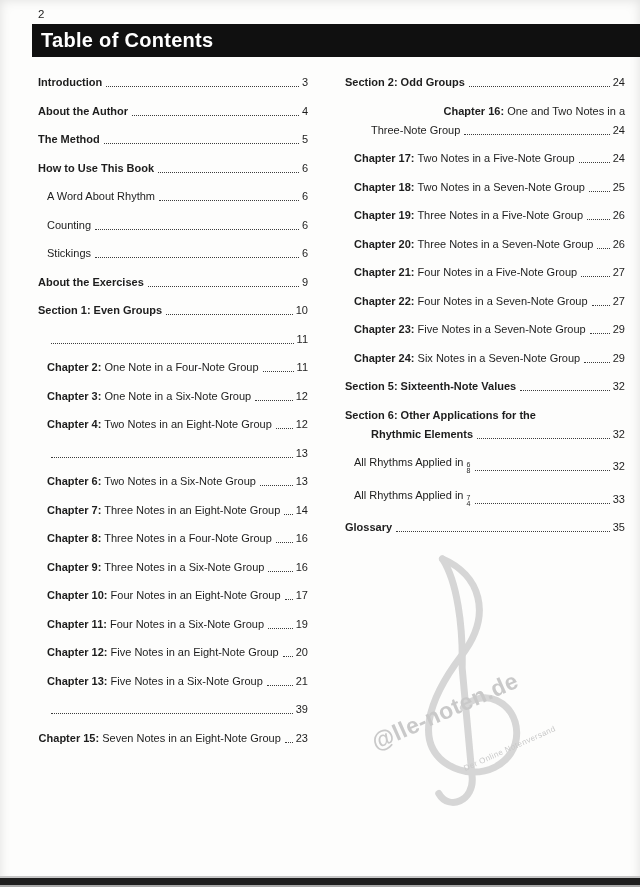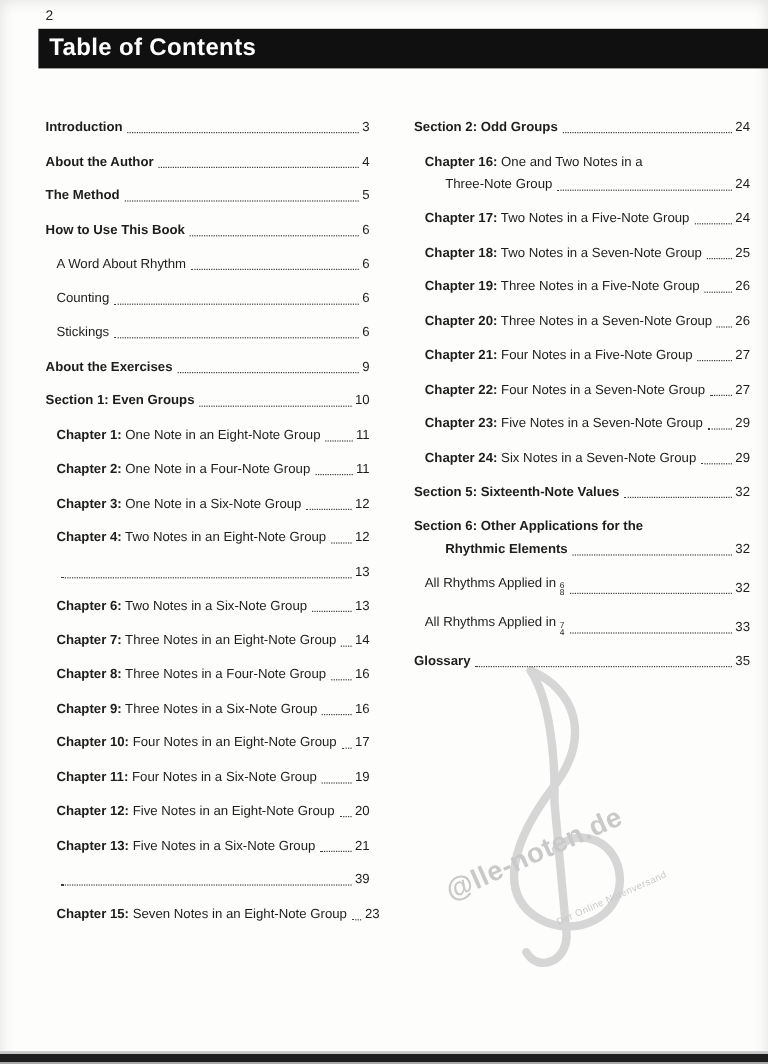--- a/index.html
+++ b/index.html
@@ -33,41 +33,41 @@
     color: #fff;
     display: flex;
     align-items: center;
     padding-left: 9px;
     font-size: 20px;
     font-weight: 700;
     letter-spacing: .3px;
   }
   .columns {
     position: absolute;
-    top: 100px;
+    top: 76px;
     left: 38px;
     right: 15px;
     display: flex;
     gap: 37px;
     z-index: 2;
   }
   .col.left  { width: 270px; flex: none; }
   .col.right { flex: 1; }
   .entry {
     display: flex;
     align-items: flex-end;
     margin-bottom: 15.5px;
     font-size: 11px;
     line-height: 13px;
     color: #1d1d1d;
   }
   .entry .label { white-space: nowrap; }
   .entry .b { font-weight: 700; }
   .entry.top .label { font-weight: 700; }
-  .entry.sub, .entry.chapter { padding-left: 9px; }
+  .entry.sub, .entry.chapter { padding-left: 9px; justify-content: flex-end; }
   .entry.cont { padding-left: 26px; }
   .entry.boldlabel .label { font-weight: 700; }
   .entry.wrapfirst { margin-bottom: 6px; }
   .leader {
     flex: 1;
     border-bottom: 1.6px dotted #3c3c3c;
     margin: 0 3px 2px 4px;
     min-width: 8px;
   }
   .pg { font-size: 11px; color: #1d1d1d; }
@@ -170,21 +170,20 @@
           <span class="label"><span class="b">About the Exercises</span></span>
           <span class="leader"></span>
           <span class="pg">9</span>
         </div>
         <div class="entry top">
           <span class="label"><span class="b">Section 1: Even Groups</span></span>
           <span class="leader"></span>
           <span class="pg">10</span>
         </div>
         <div class="entry chapter">
-          <span class="label"><span class="b">Chapter 1:</span><span> One Note in an Eight-Note Group</span></span>
           <span class="leader"></span>
           <span class="pg">11</span>
         </div>
         <div class="entry chapter">
           <span class="label"><span class="b">Chapter 2:</span><span> One Note in a Four-Note Group</span></span>
           <span class="leader"></span>
           <span class="pg">11</span>
         </div>
         <div class="entry chapter">
           <span class="label"><span class="b">Chapter 3:</span><span> One Note in a Six-Note Group</span></span>

